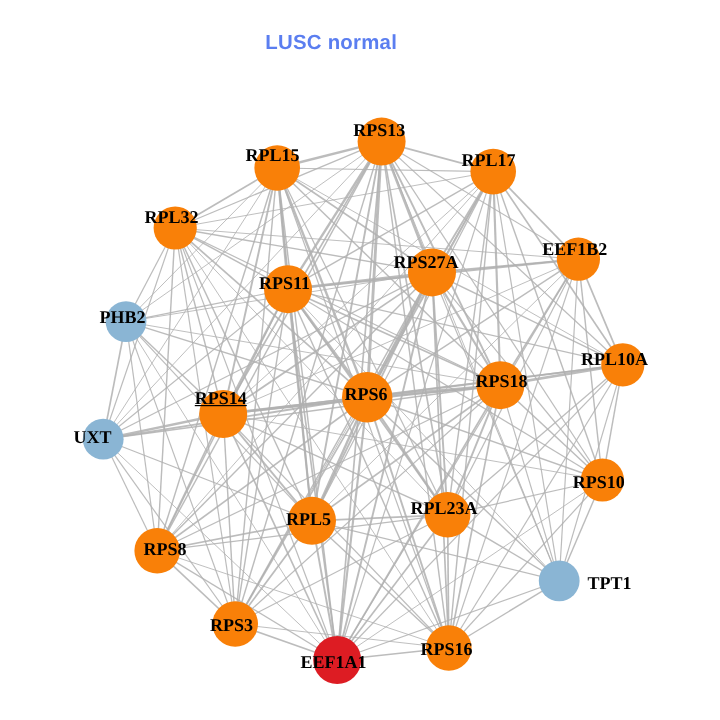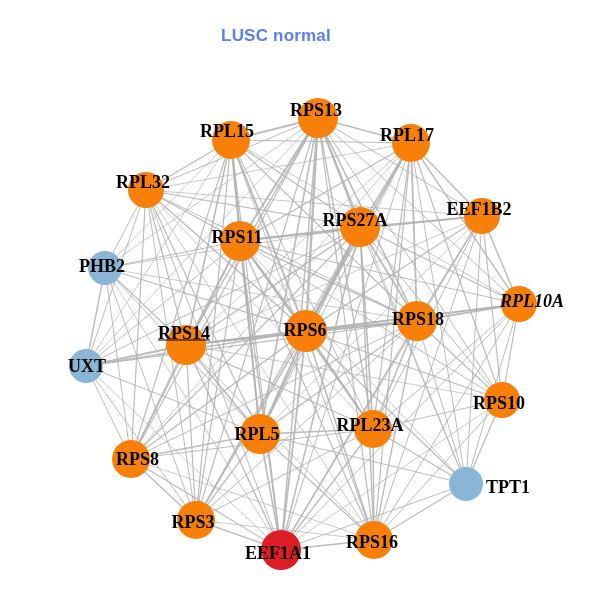--- a/index.html
+++ b/index.html
@@ -31,21 +31,21 @@
     position: absolute;
     top: 0;
     left: 0;
     width: 600px;
     height: 600px;
   }
   .node-label {
     position: absolute;
     font-family: "Liberation Serif", "DejaVu Serif", serif;
     font-weight: bold;
-    font-size: 18px;
+    font-size: 15px;
     color: #000000;
     white-space: nowrap;
     transform: translate(-50%, -50%);
     pointer-events: none;
   }
 </style>
 </head>
 <body>
 
 <div id="stage">
@@ -258,25 +258,25 @@
   </svg>
   <div id="label-layer">
       <div class="node-label" style="left: 316px; top: 110px;">RPS13</div>
       <div class="node-label" style="left: 227px; top: 131px;">RPL15</div>
       <div class="node-label" style="left: 407px; top: 135px;">RPL17</div>
       <div class="node-label" style="left: 143px; top: 182px;">RPL32</div>
       <div class="node-label" style="left: 479px; top: 209px;">EEF1B2</div>
       <div class="node-label" style="left: 355px; top: 220px;">RPS27A</div>
       <div class="node-label" style="left: 237px; top: 237px;">RPS11</div>
       <div class="node-label" style="left: 102px; top: 266px;">PHB2</div>
-      <div class="node-label" style="left: 532px; top: 301px; font-style: italic;">RPL10A</div>
+      <div class="node-label" style="left: 512px; top: 301px;">RPL10A</div>
       <div class="node-label" style="left: 418px; top: 319px;">RPS18</div>
       <div class="node-label" style="left: 305px; top: 330px;">RPS6</div>
       <div class="node-label" style="left: 184px; top: 333px; text-decoration: underline;">RPS14</div>
-      <div class="node-label" style="left: 87px; top: 366px;">UXT</div>
+      <div class="node-label" style="left: 77px; top: 366px;">UXT</div>
       <div class="node-label" style="left: 499px; top: 403px;">RPS10</div>
       <div class="node-label" style="left: 370px; top: 425px;">RPL23A</div>
       <div class="node-label" style="left: 257px; top: 434px;">RPL5</div>
       <div class="node-label" style="left: 128px; top: 459px; padding-left: 19px;">RPS8</div>
       <div class="node-label" style="left: 463px; top: 487px; margin-left: 45px;">TPT1</div>
       <div class="node-label" style="left: 193px; top: 522px;">RPS3</div>
       <div class="node-label" style="left: 372px; top: 542px;">RPS16</div>
       <div class="node-label" style="left: 278px; top: 553px;">EEF1A1</div>
     </div>
 </div>

